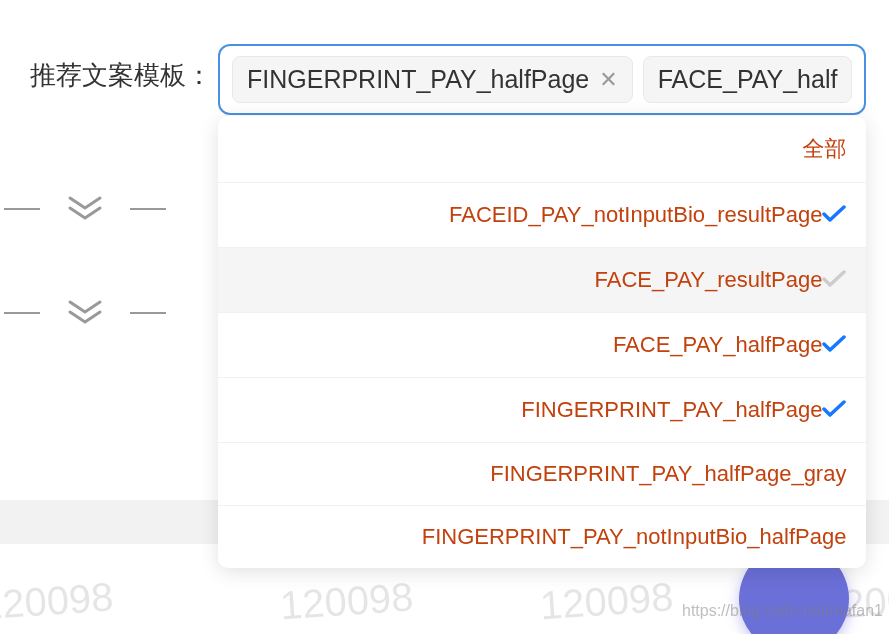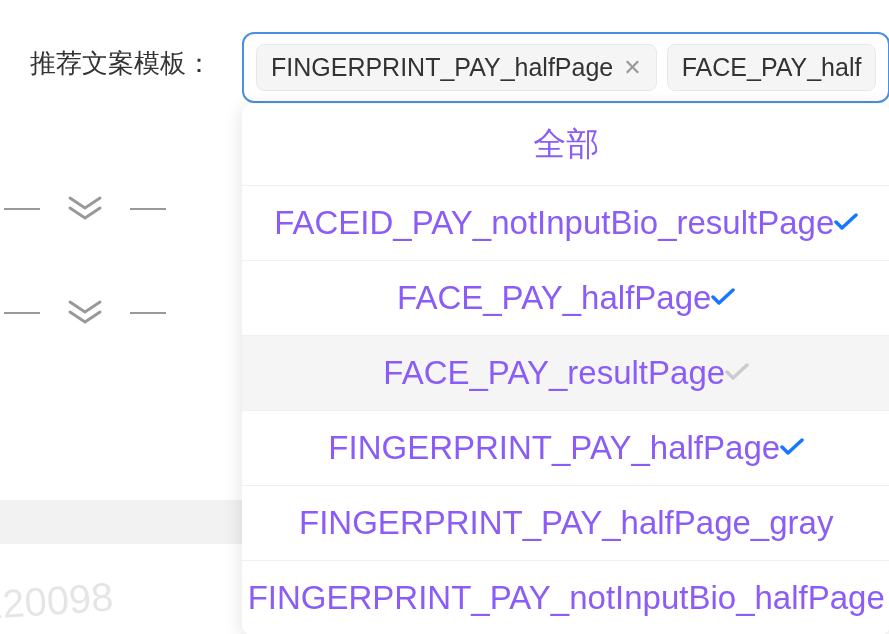--- a/index.html
+++ b/index.html
@@ -7,22 +7,22 @@
       font-family: -apple-system, BlinkMacSystemFont, "Segoe UI", "PingFang SC", "Helvetica Neue", sans-serif;
       background: #fff;
       width: 889px;
       height: 634px;
       overflow: hidden;
       position: relative;
     }
     .form-row {
       display: flex;
       align-items: flex-start;
-      padding: 32px 30px 0;
-      gap: 30px;
+      padding: 44px 30px 0;
+      gap: 6px;
     }
     .label {
       font-size: 26px;
       color: #333;
       font-weight: 500;
       white-space: nowrap;
       padding-top: 14px;
     }
     .select-wrapper {
       flex: 1;
@@ -63,24 +63,24 @@
       left: 0;
       right: 0;
       background: #fff;
       border-radius: 10px;
       box-shadow: 0 4px 20px rgba(0,0,0,0.12);
       overflow: hidden;
       z-index: 10;
     }
     .dropdown-item {
       padding: 18px 20px;
-      font-size: 33px;
-      color: #8b5cf6;
-      display: flex;
-      justify-content: center;
+      font-size: 22px;
+      color: #c2410c;
+      display: flex;
+      justify-content: flex-end;
       align-items: center;
       cursor: pointer;
       border-bottom: 1px solid #f0f0f0;
     }
     .dropdown-item:last-child { border-bottom: none; }
     .dropdown-item.selected { font-weight: 400; }
     .dropdown-item.hovered { background: #f5f5f5; }
     .check {
       color: #1677ff;
       font-size: 24px;
@@ -197,36 +197,36 @@
         <span>全部</span>
       </div>
       <div class="dropdown-item selected">
         <span>FACEID_PAY_notInputBio_resultPage</span>
         <span class="check">
           <svg width="24" height="18" viewBox="0 0 24 18">
               <path d="M2 9 L8 15 L22 2" stroke="#1677ff" stroke-width="3.5" fill="none" stroke-linecap="round" stroke-linejoin="round"></path>
             </svg>
         </span>
       </div>
+      <div class="dropdown-item hovered">
+        <span>FACE_PAY_resultPage</span>
+        <span class="check dim">
+          <svg width="24" height="18" viewBox="0 0 24 18">
+              <path d="M2 9 L8 15 L22 2" stroke="#ccc" stroke-width="3.5" fill="none" stroke-linecap="round" stroke-linejoin="round"></path>
+            </svg>
+        </span>
+      </div>
       <div class="dropdown-item selected">
         <span>FACE_PAY_halfPage</span>
         <span class="check">
           <svg width="24" height="18" viewBox="0 0 24 18">
               <path d="M2 9 L8 15 L22 2" stroke="#1677ff" stroke-width="3.5" fill="none" stroke-linecap="round" stroke-linejoin="round"></path>
             </svg>
         </span>
       </div>
-      <div class="dropdown-item hovered">
-        <span>FACE_PAY_resultPage</span>
-        <span class="check dim">
-          <svg width="24" height="18" viewBox="0 0 24 18">
-              <path d="M2 9 L8 15 L22 2" stroke="#ccc" stroke-width="3.5" fill="none" stroke-linecap="round" stroke-linejoin="round"></path>
-            </svg>
-        </span>
-      </div>
       <div class="dropdown-item selected">
         <span>FINGERPRINT_PAY_halfPage</span>
         <span class="check">
           <svg width="24" height="18" viewBox="0 0 24 18">
               <path d="M2 9 L8 15 L22 2" stroke="#1677ff" stroke-width="3.5" fill="none" stroke-linecap="round" stroke-linejoin="round"></path>
             </svg>
         </span>
       </div>
       <div class="dropdown-item">
         <span>FINGERPRINT_PAY_halfPage_gray</span>

